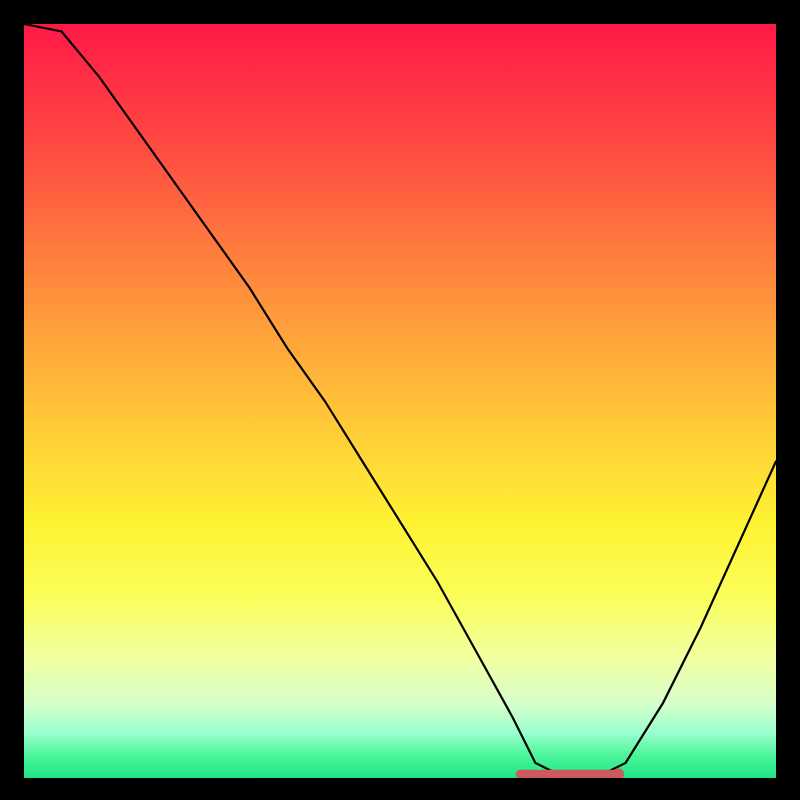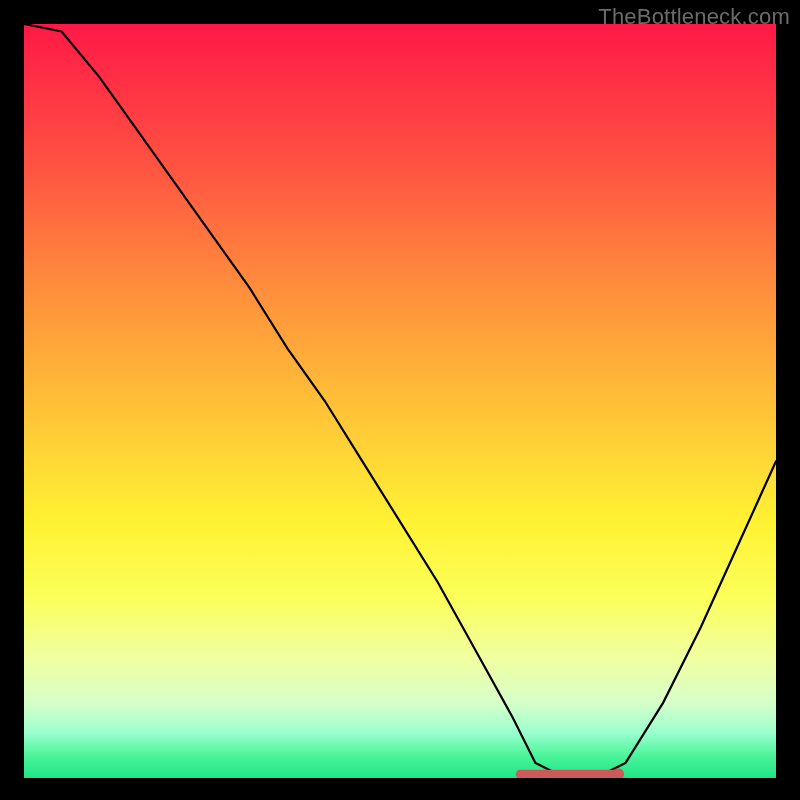--- a/index.html
+++ b/index.html
@@ -52,21 +52,20 @@
     position: absolute;
     inset: 0;
     width: 100%;
     height: 100%;
   }
 </style>
 </head>
 <body>
 
 <div class="frame">
-  <div class="watermark">TheBottleneck.com</div>
 
   <div class="plot-outer">
     <div class="gradient"></div>
     <svg class="curve" viewBox="0 0 752 754" preserveAspectRatio="none">
       <path d="M0.0 0.0 L37.6 7.5 L75.2 52.8 L112.8 105.6 L150.4 158.3 L188.0 211.1 L225.6 263.9 L263.2 324.2 L300.8 377.0 L338.4 437.3 L376.0 497.6 L413.6 558.0 L451.2 625.8 L488.8 693.7 L511.4 738.9 L541.4 754.0 L571.5 754.0 L601.6 738.9 L639.2 678.6 L676.8 603.2 L714.4 520.3 L752.0 437.3" fill="none" stroke="#000" stroke-width="2.2" stroke-linecap="round"></path>
       <line x1="496.3" y1="750.2" x2="594.1" y2="750.2" stroke="#cc5a5a" stroke-width="9" stroke-linecap="round"></line>
       <circle cx="594.1" cy="750.2" r="6" fill="#cc5a5a"></circle>
     </svg>
   </div>
 </div>

